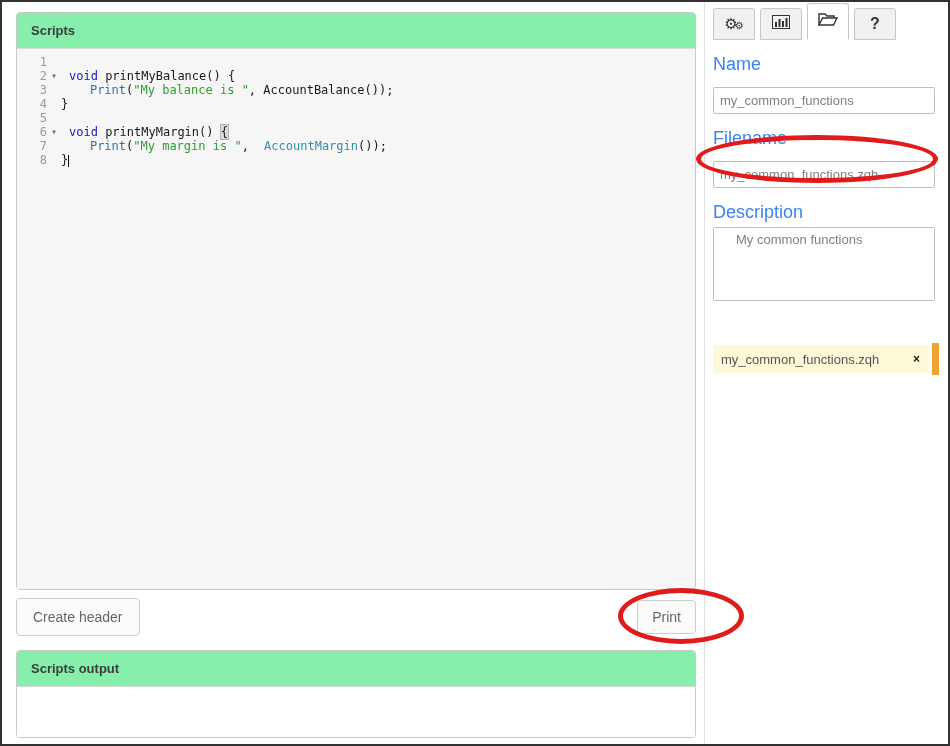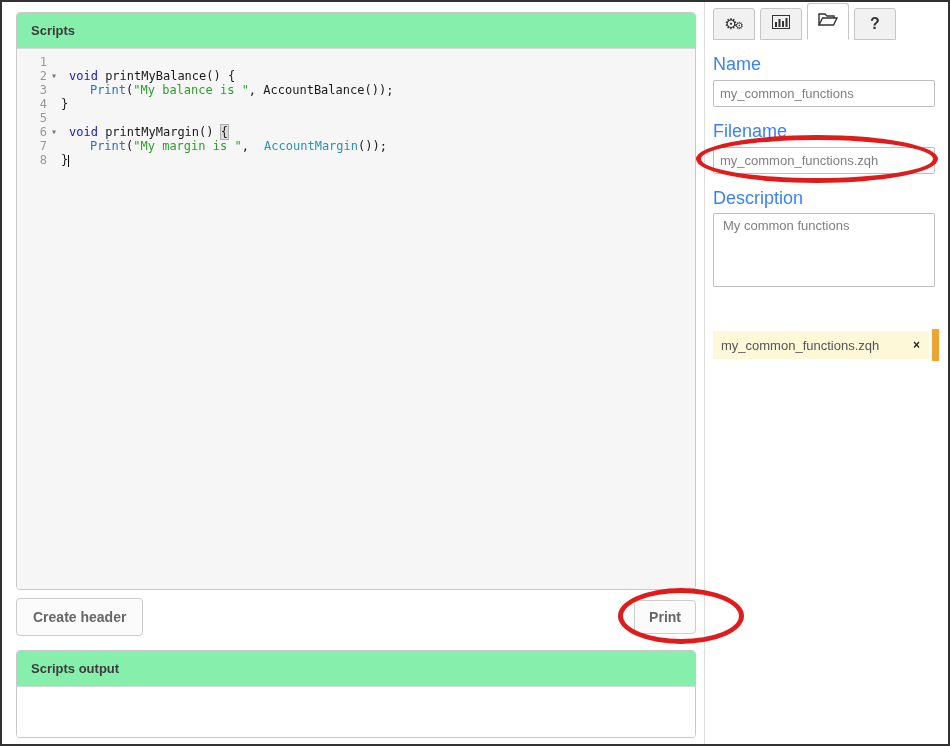--- a/index.html
+++ b/index.html
@@ -42,21 +42,21 @@
   .tok-str { color: var(--str); }
   .tok-plain { color: #1a1a1a; }
   .tok-brace { color: #1a1a1a; background: #dcdcdc; outline: 1px solid #b0b0b0; }
   .tok-cursor { display: inline-block; width: 1px; height: 12px; background: #000; vertical-align: text-bottom; }
 
   .buttons-row {
     position: absolute; left: 14px; top: 596px; width: 680px;
     display: flex; justify-content: space-between; align-items: center;
   }
   .btn {
-    font-family: inherit; font-weight: bold; font-size: 14px; color: #666;
+    font-family: inherit; font-weight: normal; font-size: 14px; color: #666;
     background: #fbfbfb; border: 1px solid #ccc; border-radius: 4px;
     padding: 10px 16px; cursor: pointer;
   }
   .btn-save { padding: 8px 14px; }
 
   .compiler-panel {
     position: absolute; left: 14px; top: 648px; width: 680px; height: 88px;
     border: 1px solid #c9c9c9; border-radius: 4px; background: #fff; overflow: hidden;
   }
   .compiler-body { height: calc(100% - 36px); background: #fff; }
@@ -72,27 +72,27 @@
     background: #f1f1f1; display: flex; align-items: center; justify-content: center;
     cursor: pointer; color: #333;
   }
   .tab.active { height: 37px; background: #fff; border-bottom-color: #fff; }
   .gear-big { font-size: 15px; line-height: 1; }
   .gear-small { font-size: 10px; line-height: 1; margin-left: -3px; margin-top: -10px; }
   .qmark { font-size: 16px; font-weight: bold; color: #333; }
 
   .form-label { display: block; margin-top: 14px; font-size: 18px; color: #3b82f6; }
   .form-input {
-    display: block; width: 222px; height: 27px; margin-top: 5px;
+    display: block; width: 222px; height: 27px; margin-top: 12px;
     border: 1px solid #bfbfbf; border-radius: 2px; padding: 0 6px;
     font-size: 13px; color: #808080; font-family: inherit; background: #fff;
   }
   .form-textarea {
     display: block; width: 222px; height: 74px; margin-top: 4px;
-    border: 1px solid #bfbfbf; border-radius: 2px; padding: 4px 9px;
+    border: 1px solid #bfbfbf; border-radius: 2px; padding: 4px 22px;
     font-size: 13px; color: #808080; font-family: inherit; resize: none; background: #fff;
   }
 
   .chip-row { position: relative; margin-top: 42px; width: 226px; height: 32px; }
   .chip {
     position: absolute; left: 0; top: 2px; width: 216px; height: 28px;
     background: var(--chip-bg); display: flex; align-items: center;
   }
   .chip-label { flex: 1; padding-left: 8px; font-size: 13px; color: #555; }
   .chip-close {

